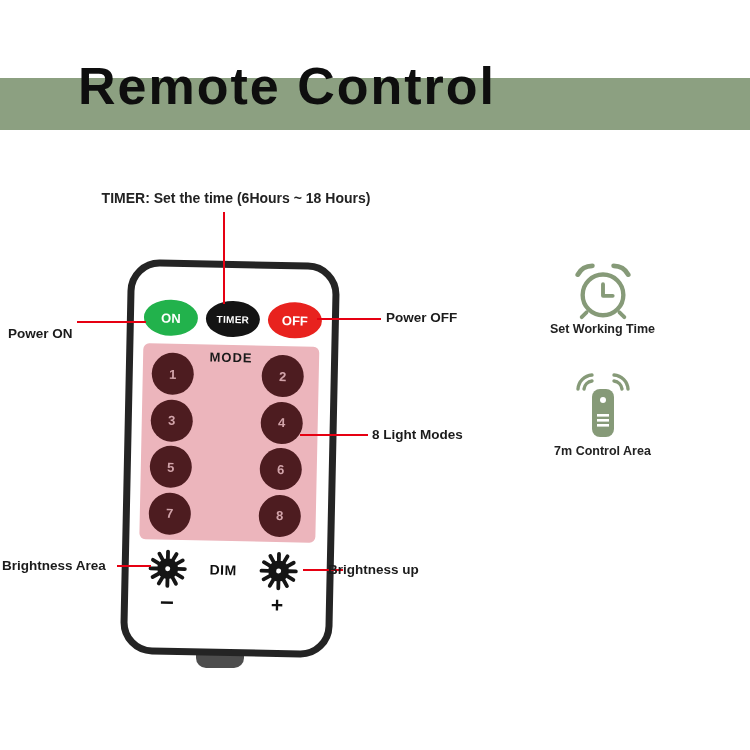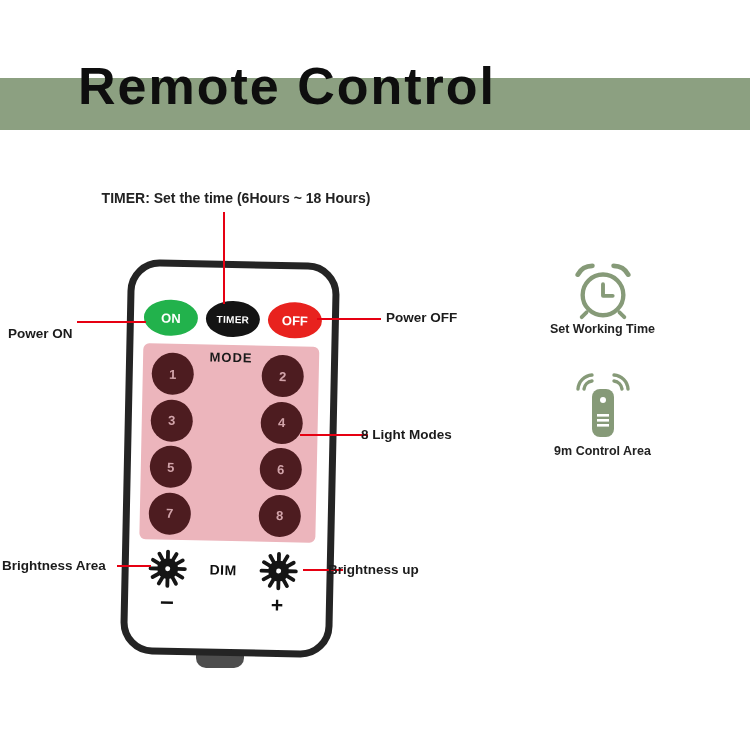--- a/index.html
+++ b/index.html
@@ -25,21 +25,21 @@
   .line-power-off { left:317px; top:318px; width:64px; height:2px; }
   .line-modes     { left:300px; top:434px; width:68px; height:2px; }
   .line-bdown     { left:117px; top:565px; width:34px; height:2px; }
   .line-bup       { left:303px; top:569px; width:40px; height:2px; }
 
   
   .ann { position:absolute; font-size:13.5px; font-weight:700; color:#1b1b1b;
          white-space:nowrap; z-index:6; }
   .ann-power-on { left:8px;   top:314px;margin-top:12px; }
   .ann-power-off{ left:386px; top:310px; }
-  .ann-modes    { left:361px; top:427px; }
+  .ann-modes    { left:372px; top:427px; }
   .ann-bdown    { left:2px;   top:558px; }
   .ann-bup      { left:328px; top:562px; }
 
   
   .remote-tab { position:absolute; left:196px; top:640px; width:48px; height:28px;
                 background:#4d4d4d; border-radius:0 0 10px 10px; z-index:1; }
   .remote { position:absolute; left:124px; top:261px; width:212px; height:395px;
             box-sizing:border-box; background:#ffffff; border:7px solid #242424;
             border-radius:32px; z-index:2; transform:rotate(1.2deg); }
 
@@ -199,16 +199,16 @@
         <path d="M7 21 A15 15 0 0 1 21 7"></path>
         <path d="M43 13 A9 9 0 0 1 51 21"></path>
         <path d="M43 7 A15 15 0 0 1 57 21"></path>
       </g>
       <rect x="21" y="21" width="22" height="48" rx="8" class="icon-green-fill"></rect>
       <circle cx="32" cy="32" r="3" fill="#ffffff"></circle>
       <rect x="26" y="46" width="12" height="2.6" fill="#ffffff"></rect>
       <rect x="26" y="51" width="12" height="2.6" fill="#ffffff"></rect>
       <rect x="26" y="56" width="12" height="2.6" fill="#ffffff"></rect>
     </svg>
-    <div class="side-label">9m Control Area</div>
+    <div class="side-label">7m Control Area</div>
   </div>
 
 </div>
 
 </body></html>

